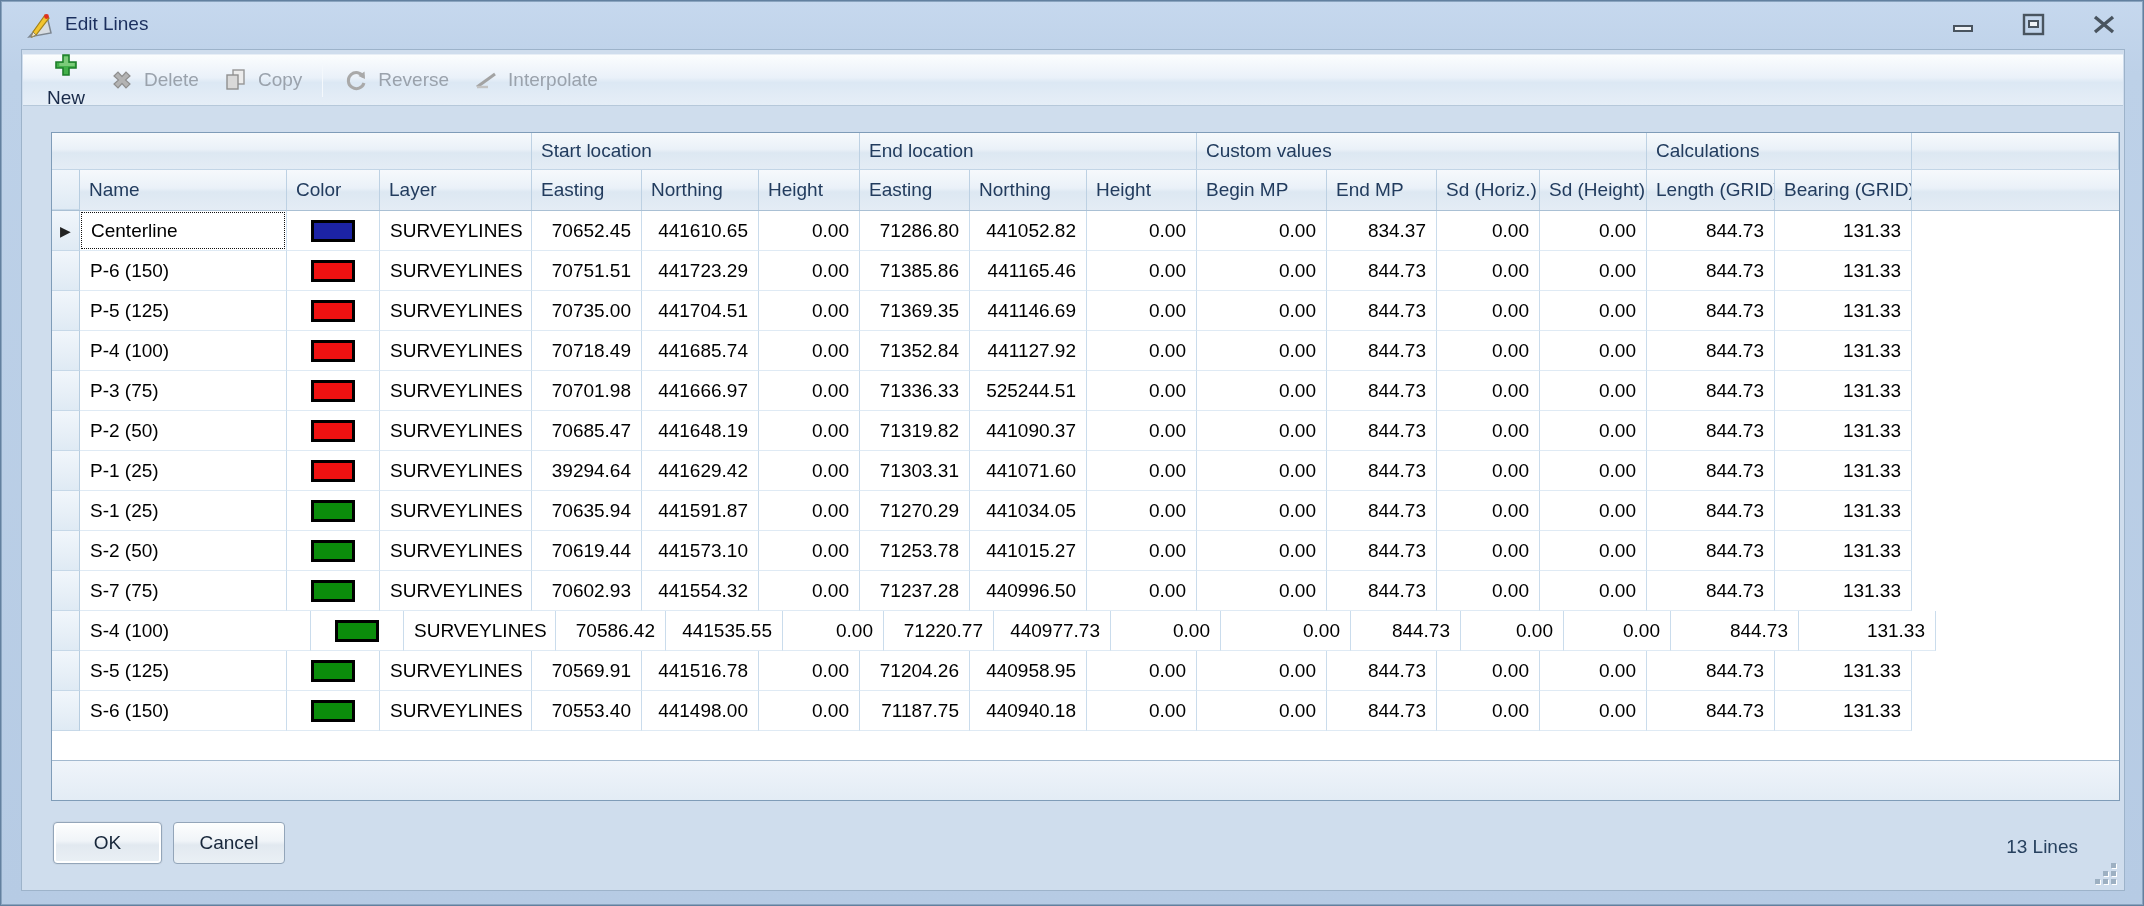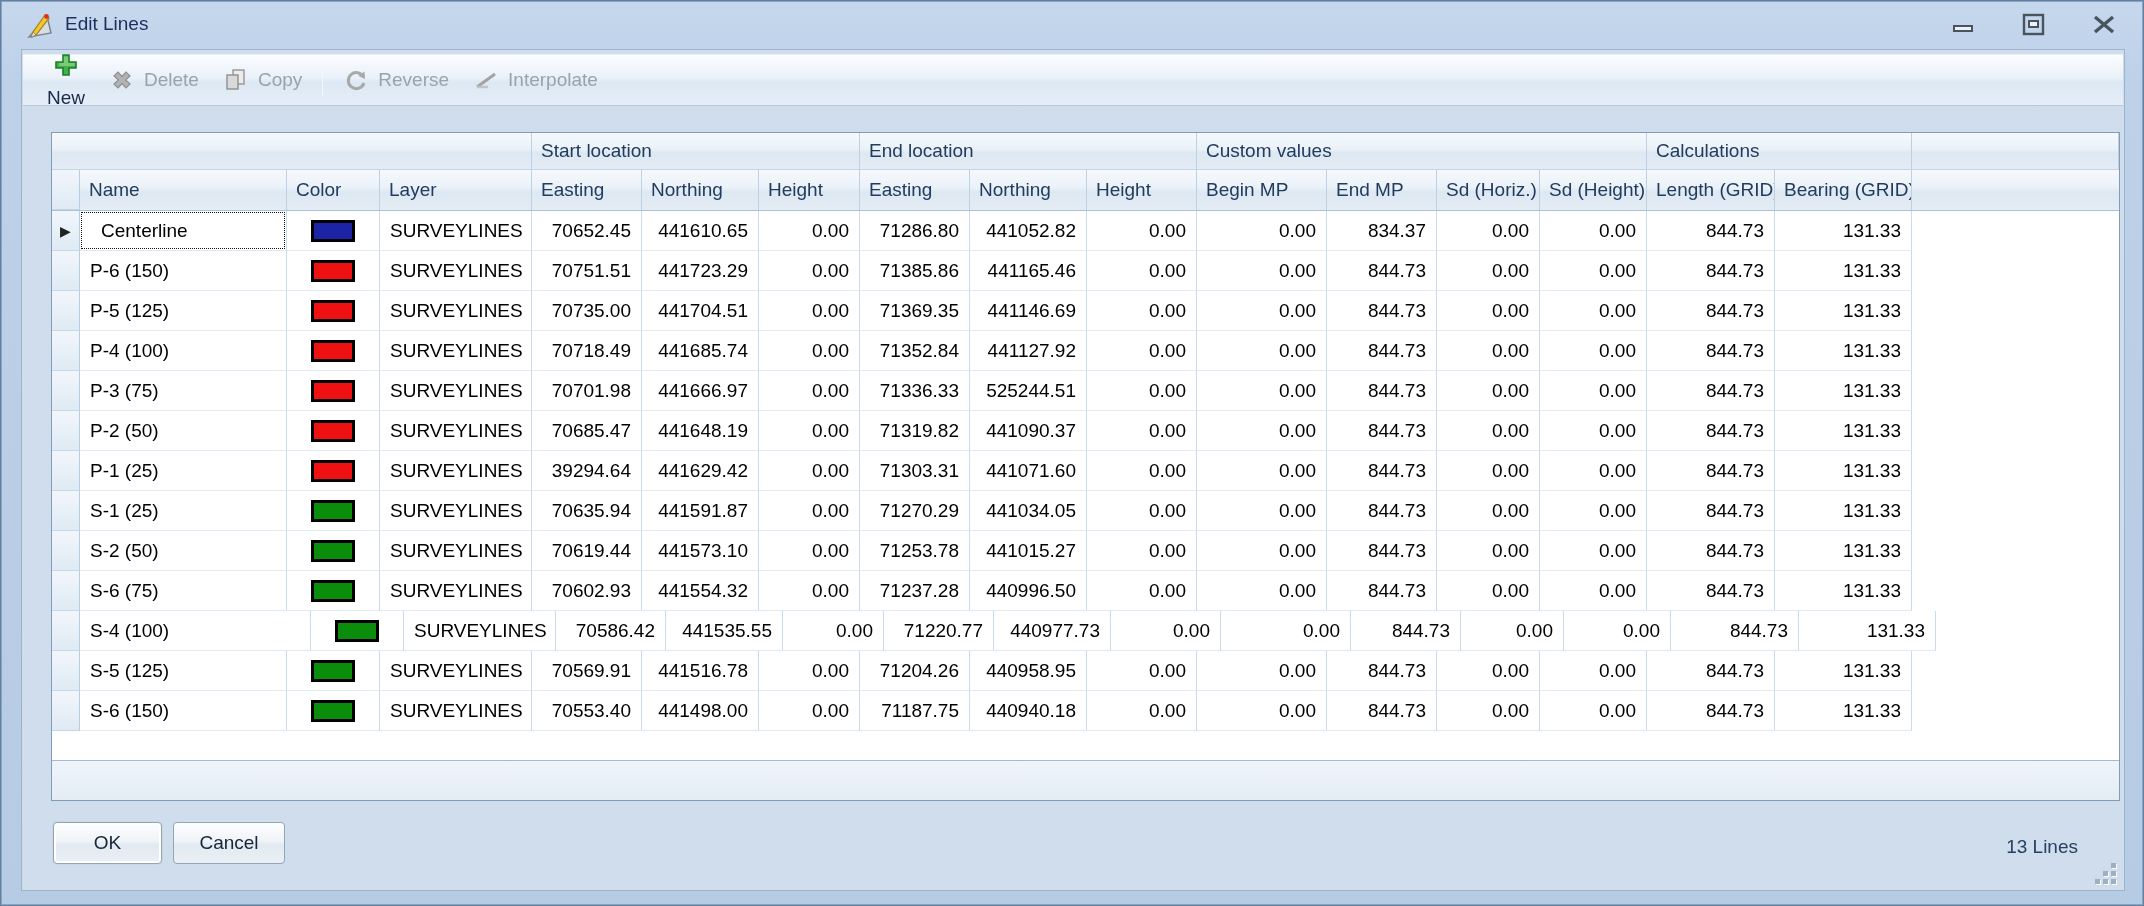--- a/index.html
+++ b/index.html
@@ -47,21 +47,21 @@
   .cell { flex:0 0 auto; border-right:1px solid #cadcec; border-bottom:1px solid #dfeaf4;
     font-size:19px; color:#000; display:flex; align-items:center; overflow:hidden;
     white-space:nowrap; position:relative; }
   .cell.num { justify-content:flex-end; padding-right:10px; }
   .cell.txt { padding-left:10px; }
   .cell.ctr { justify-content:center; }
   .ind-cell { flex:0 0 auto; background:linear-gradient(180deg,#f1f6fb,#dfeaf4);
     border-right:1px solid #b7cde0; border-bottom:1px solid #c6d8e8;
     display:flex; align-items:center; justify-content:center; color:#222; font-size:14px; }
   .focus-box { position:absolute; inset:1px; border:1px dotted #111; background:#fff;
-    display:flex; align-items:center; padding-left:19px; }
+    display:flex; align-items:center; padding-left:9px; }
   .swatch { width:44px; height:22px; border:3px solid #000; }
   .grid-footer { position:absolute; left:0; bottom:0; width:2067px; height:40px;
     background:linear-gradient(180deg,#eff4fa,#e3ecf5); border-top:1px solid #a3b9cf; }
   
   .btn {
     position:absolute; height:42px; border:1px solid #93a5b9; border-radius:4px;
     background:linear-gradient(180deg,#fdfefe 0%,#f0f4f8 45%,#e2e9f0 55%,#eaf0f5 100%);
     font-size:19px; color:#17263a; display:flex; align-items:center; justify-content:center;
   }
   .btn.ok { left:31px; top:772px; width:109px; box-shadow:inset 0 0 0 2px #ffffff, 0 0 0 1px #c9d6e4; }
@@ -390,21 +390,21 @@
             <div class="cell num" style="width: 130px;">0.00</div>
             <div class="cell num" style="width: 110px;">844.73</div>
             <div class="cell num" style="width: 103px;">0.00</div>
             <div class="cell num" style="width: 107px;">0.00</div>
             <div class="cell num" style="width: 128px;">844.73</div>
             <div class="cell num" style="width: 137px;">131.33</div>
             <div class="cell" style="width: 207px; border-right: none; border-bottom: none;"></div>
           </div>
           <div class="data-row">
             <div class="ind-cell" style="width: 28px; height: 100%;"></div>
-            <div class="cell txt" style="width: 207px;">S-6 (75)</div>
+            <div class="cell txt" style="width: 207px;">S-7 (75)</div>
             <div class="cell ctr" style="width: 93px;">
               <div class="swatch" style="background: rgb(11, 140, 11);"></div>
             </div>
             <div class="cell txt" style="width: 152px;">SURVEYLINES</div>
             <div class="cell num" style="width: 110px;">70602.93</div>
             <div class="cell num" style="width: 117px;">441554.32</div>
             <div class="cell num" style="width: 101px;">0.00</div>
             <div class="cell num" style="width: 110px;">71237.28</div>
             <div class="cell num" style="width: 117px;">440996.50</div>
             <div class="cell num" style="width: 110px;">0.00</div>

